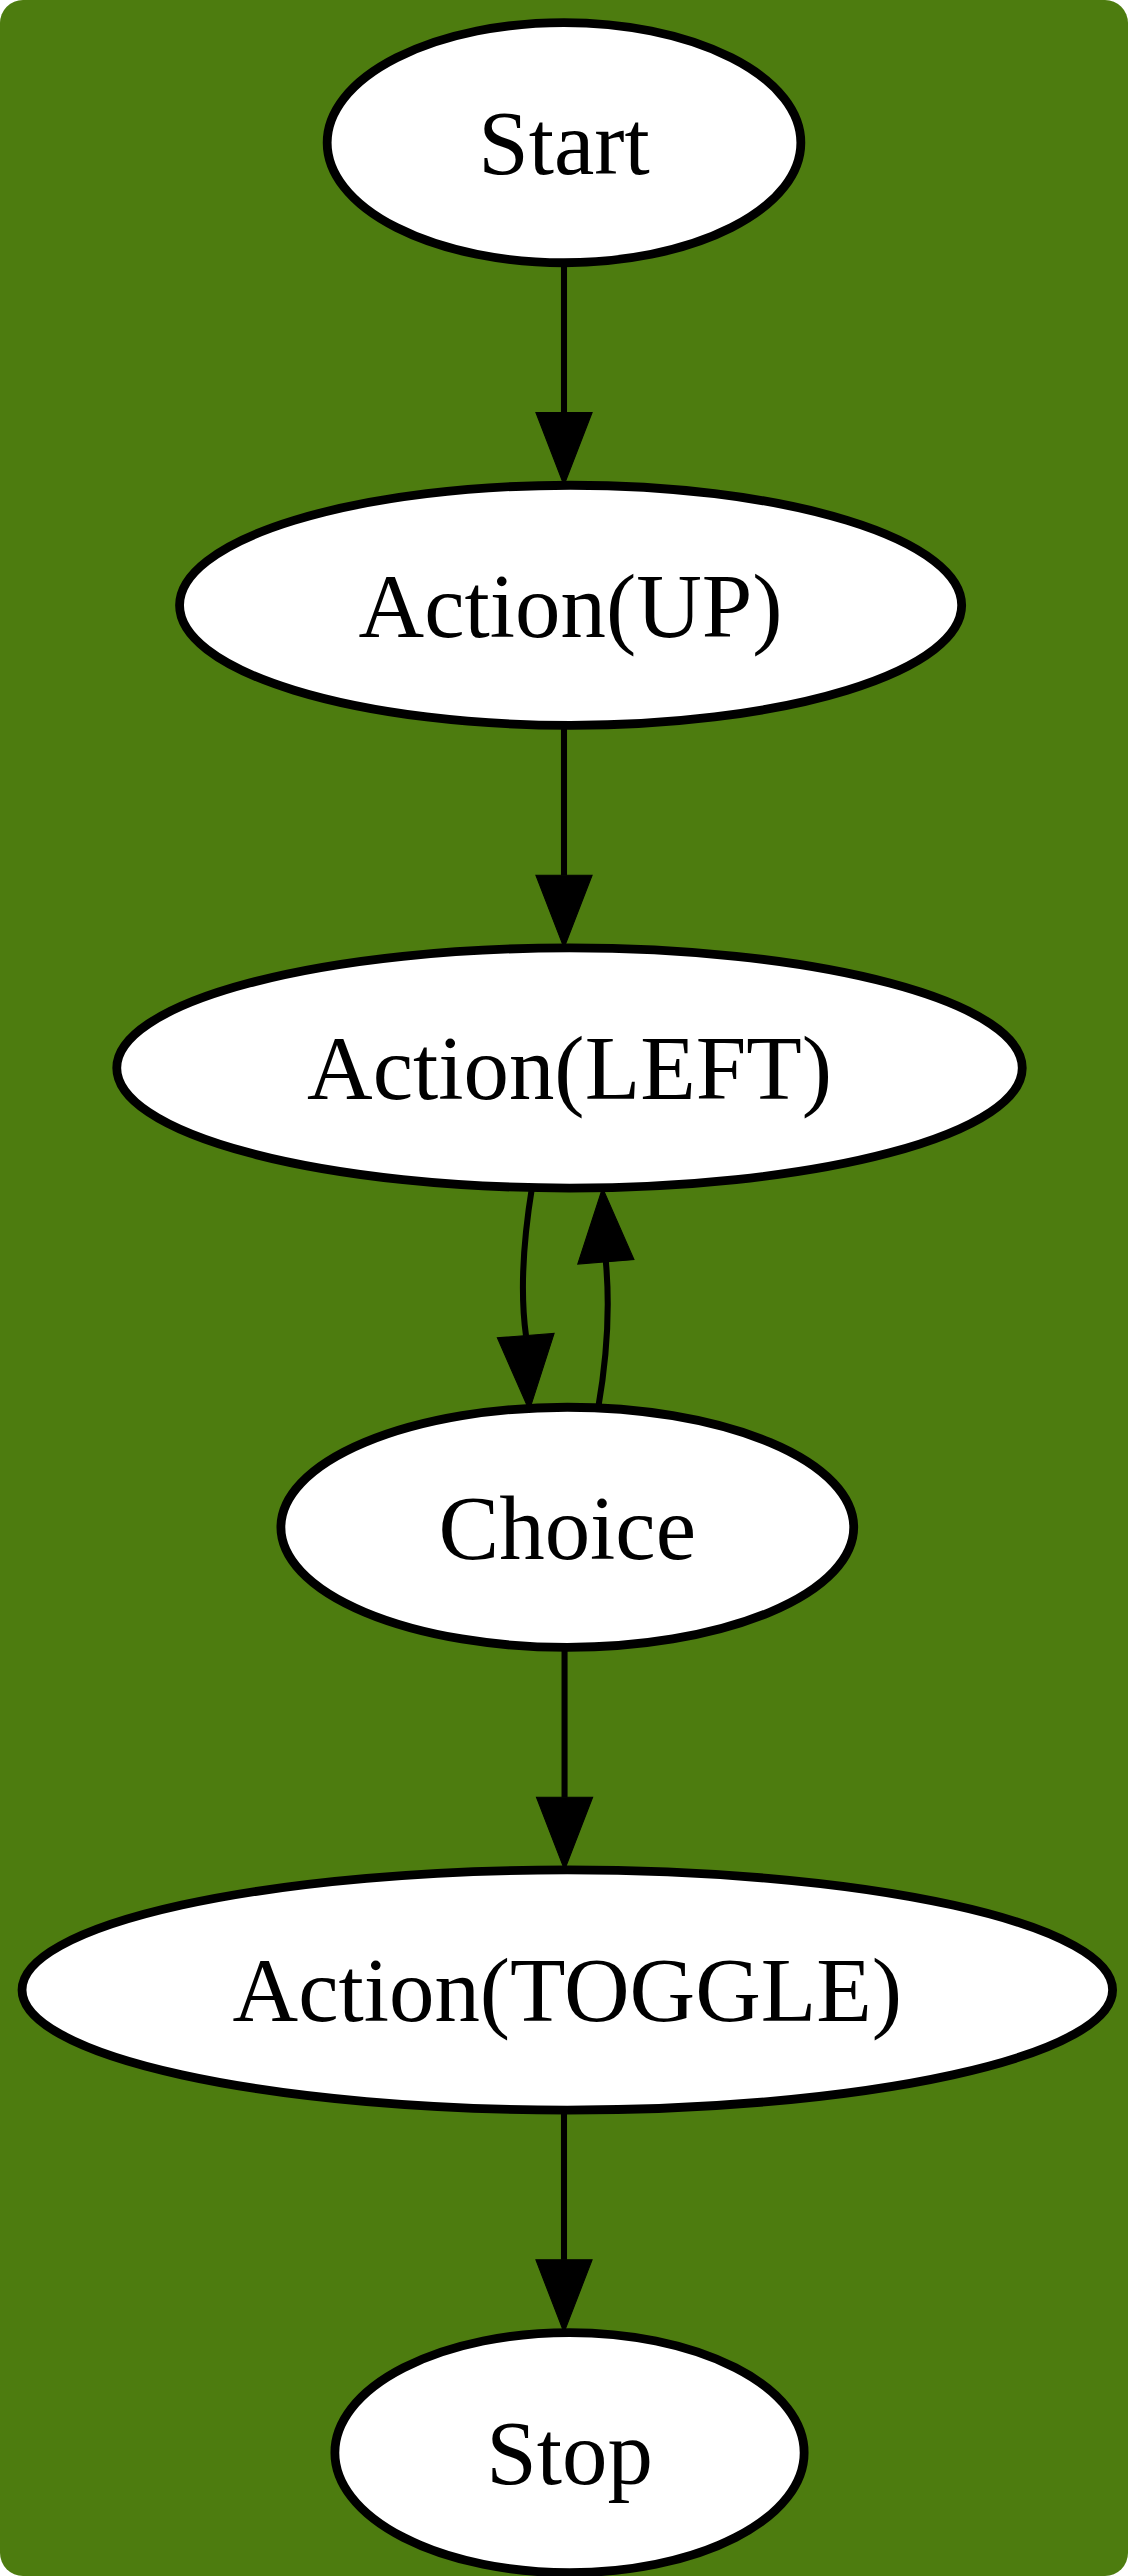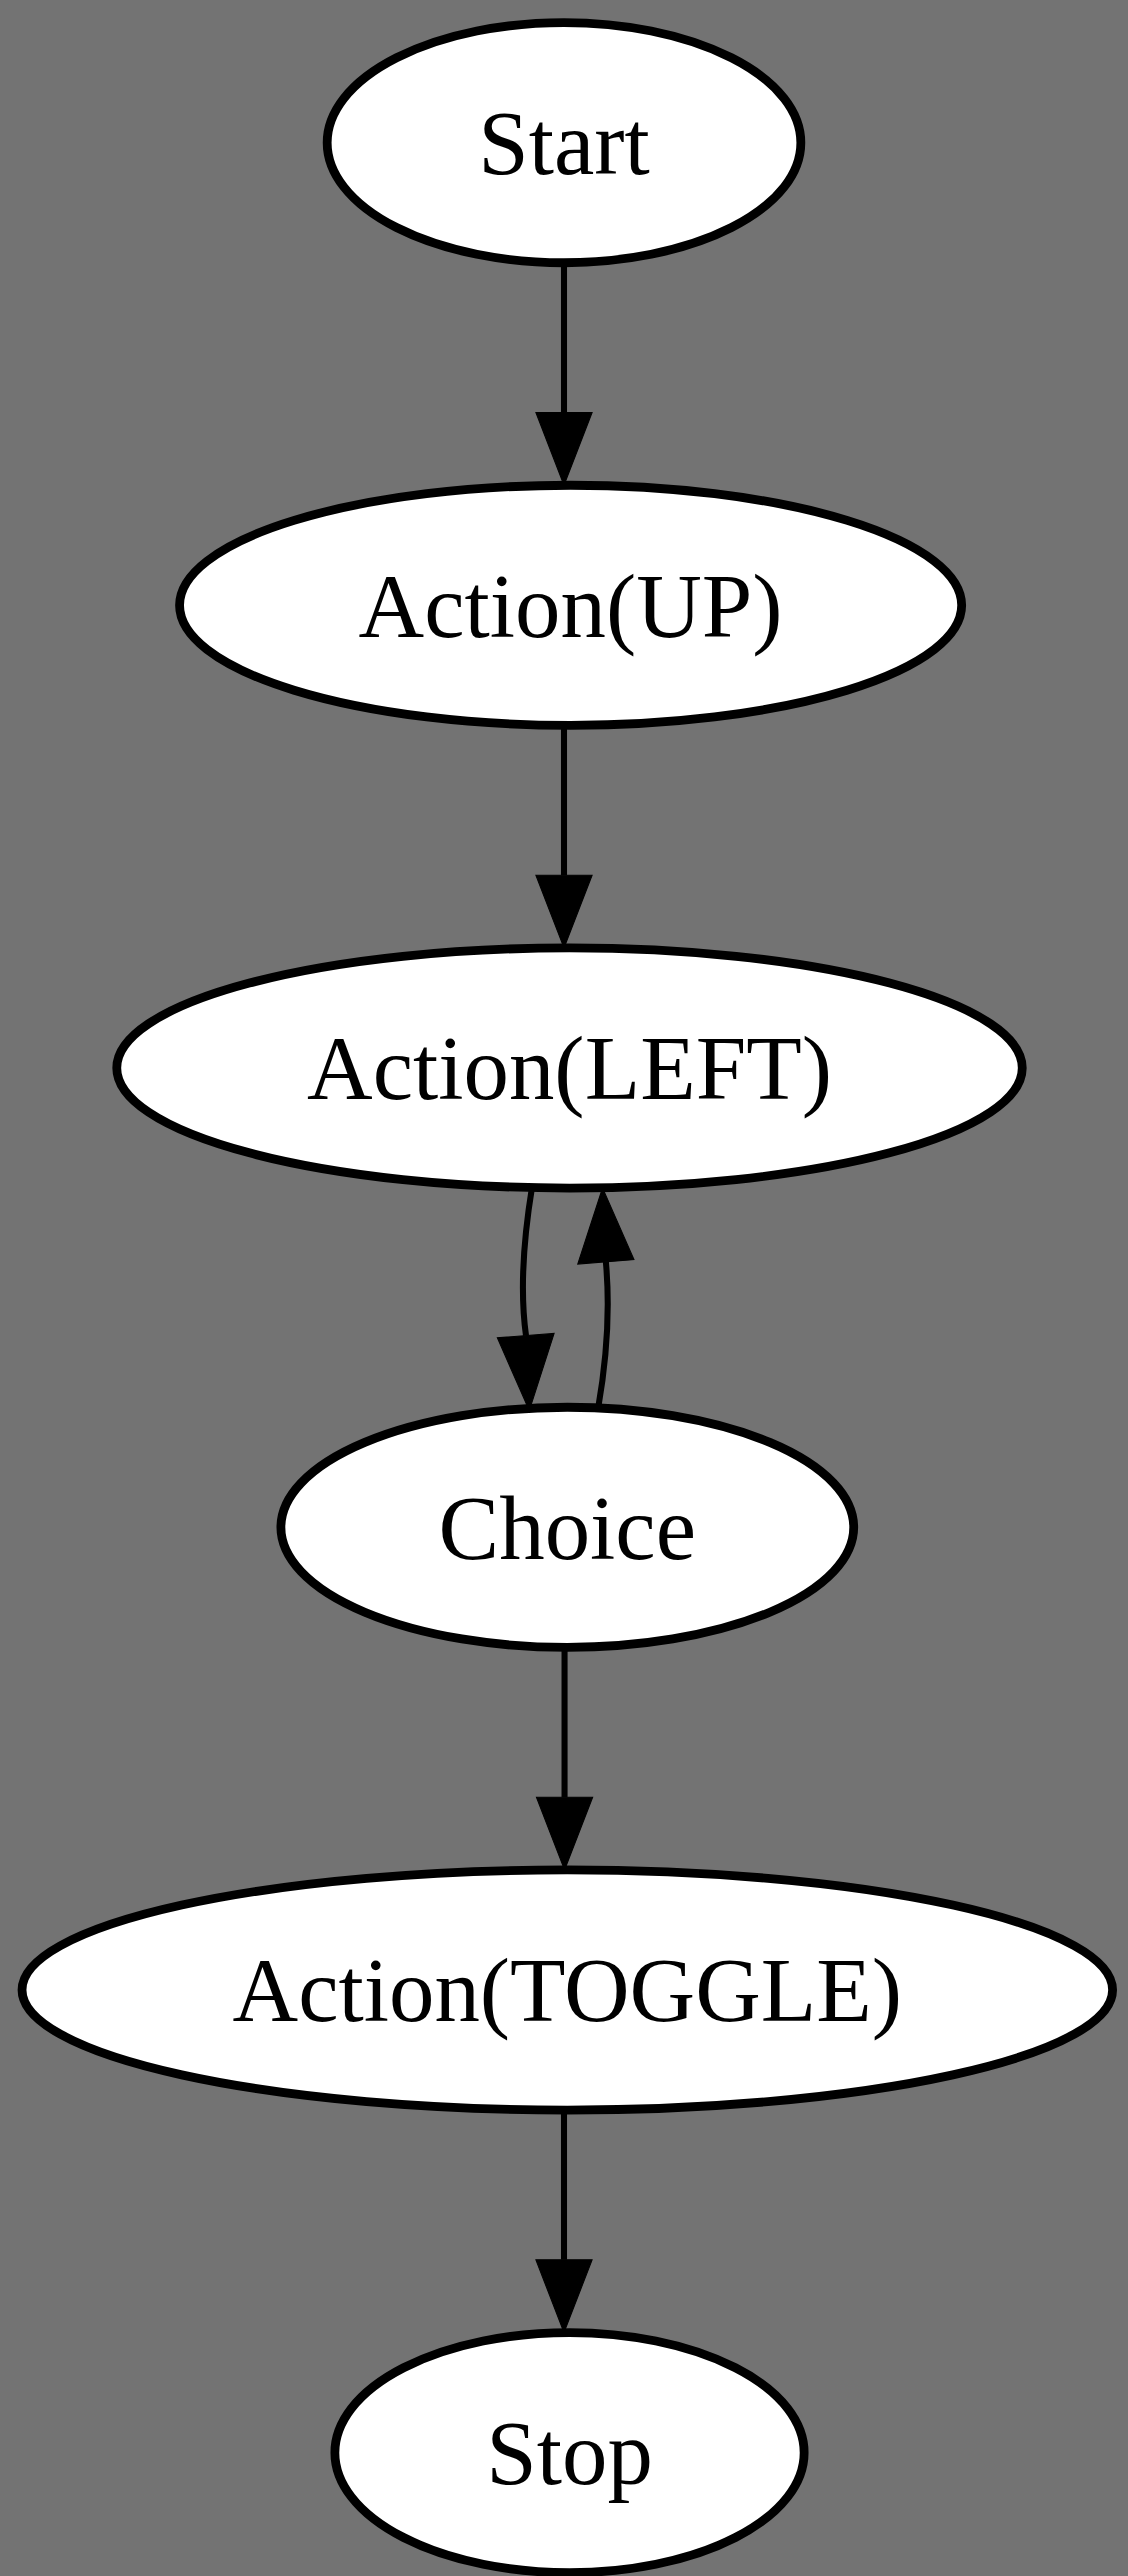--- a/index.html
+++ b/index.html
@@ -3,21 +3,22 @@
 <meta charset="utf-8">
 <style>
   html, body {
     margin: 0;
     padding: 0;
     background: #ffffff;
   }
   .canvas-wrap {
     width: 1128px;
     height: 2576px;
-    background: #737373;
+    background: #4d7c0f;
+    border-radius: 23px;
   }
   svg {
     display: block;
   }
   .node-shape {
     fill: #ffffff;
     stroke: #000000;
     stroke-width: 16;
   }
   .edge-line {

